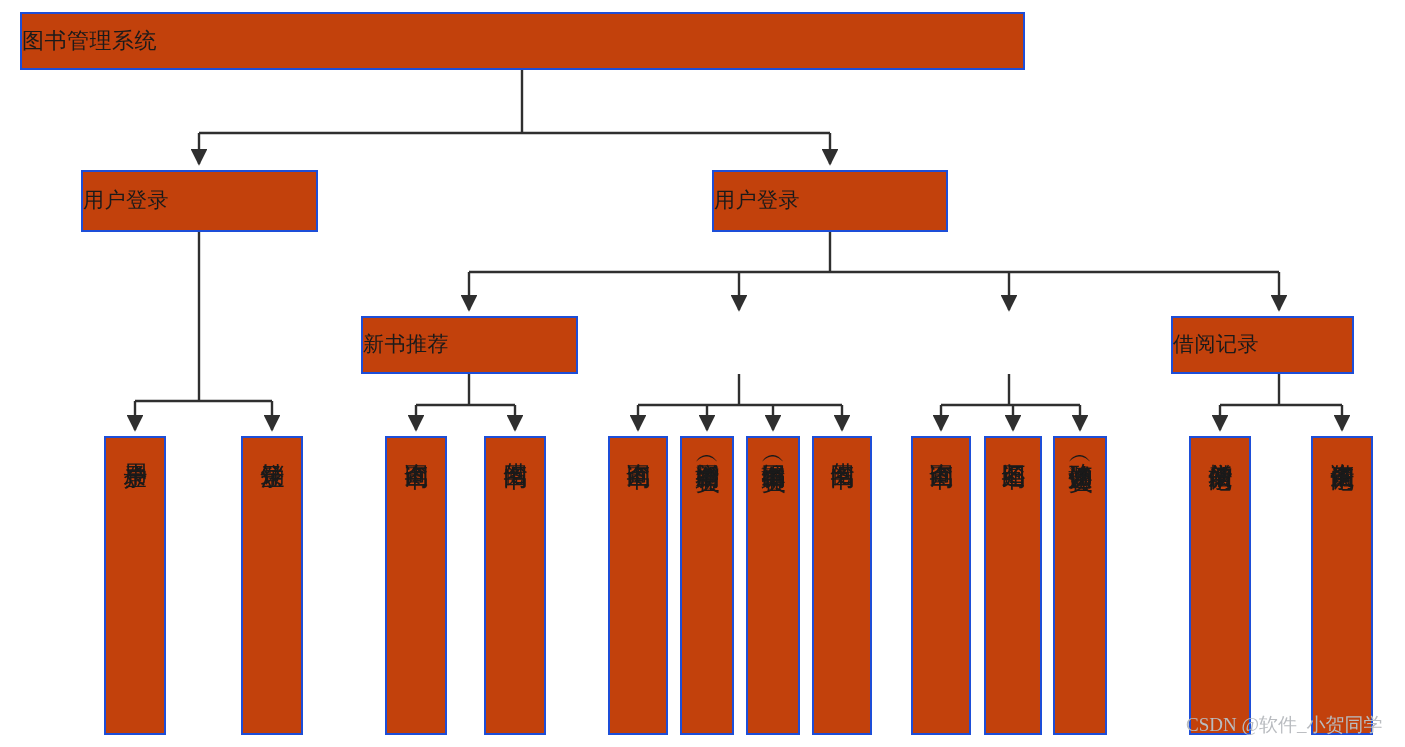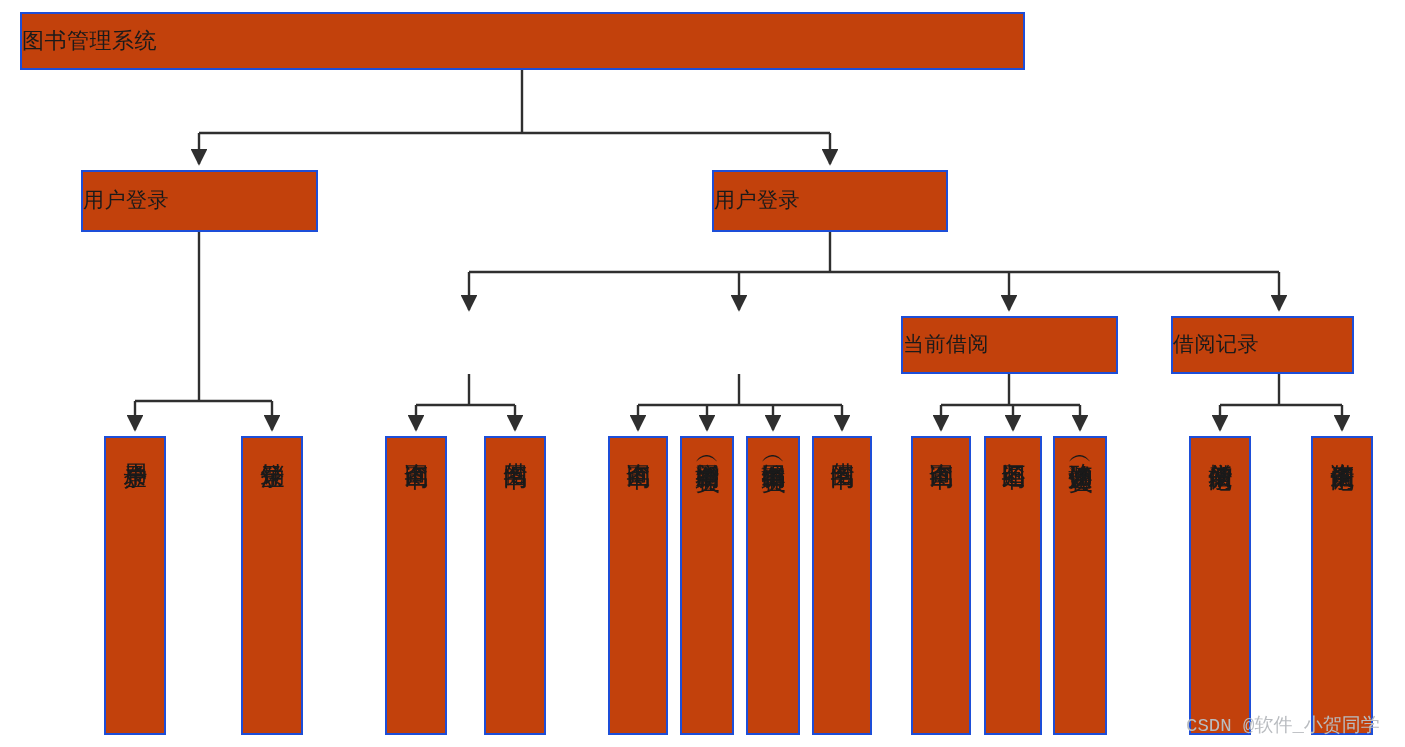--- a/index.html
+++ b/index.html
@@ -61,21 +61,21 @@
   }
   .node.root .node-label {
     font-size: 22px;
   }
   .watermark {
     position: absolute;
     left: 1186px;
     top: 712px;
     font-size: 19px;
     color: #b9bcc0;
-    font-family: Liberation Mono, monospace;
+    font-family: Liberation Serif, serif;
     white-space: nowrap;
     pointer-events: none;
   }
 </style>
 </head>
 <body>
 
 <div id="diagram-root">
 
   <svg id="edges" viewBox="0 0 1405 747" xmlns="http://www.w3.org/2000/svg">
@@ -132,22 +132,22 @@
     <span class="node-label">图书管理系统</span>
   </div>
 
   <div class="node horizontal" style="left:81px; top:170px; width:237px; height:62px;">
     <span class="node-label">用户登录</span>
   </div>
   <div class="node horizontal" style="left:712px; top:170px; width:236px; height:62px;">
     <span class="node-label">用户登录</span>
   </div>
 
-  <div class="node horizontal" style="left:901px; top:316px; width:217px; height:58px;">
-    <span class="node-label">当前借阅</span>
+  <div class="node horizontal" style="left:361px; top:316px; width:217px; height:58px;">
+    <span class="node-label">新书推荐</span>
   </div>
   <div class="node horizontal" style="left:1171px; top:316px; width:183px; height:58px;">
     <span class="node-label">借阅记录</span>
   </div>
 
   <div class="node vertical" style="left:104px; top:436px; width:62px; height:299px;">
     <span class="node-label">用户登录</span>
   </div>
   <div class="node vertical" style="left:241px; top:436px; width:62px; height:299px;">
     <span class="node-label">注销登录</span>

